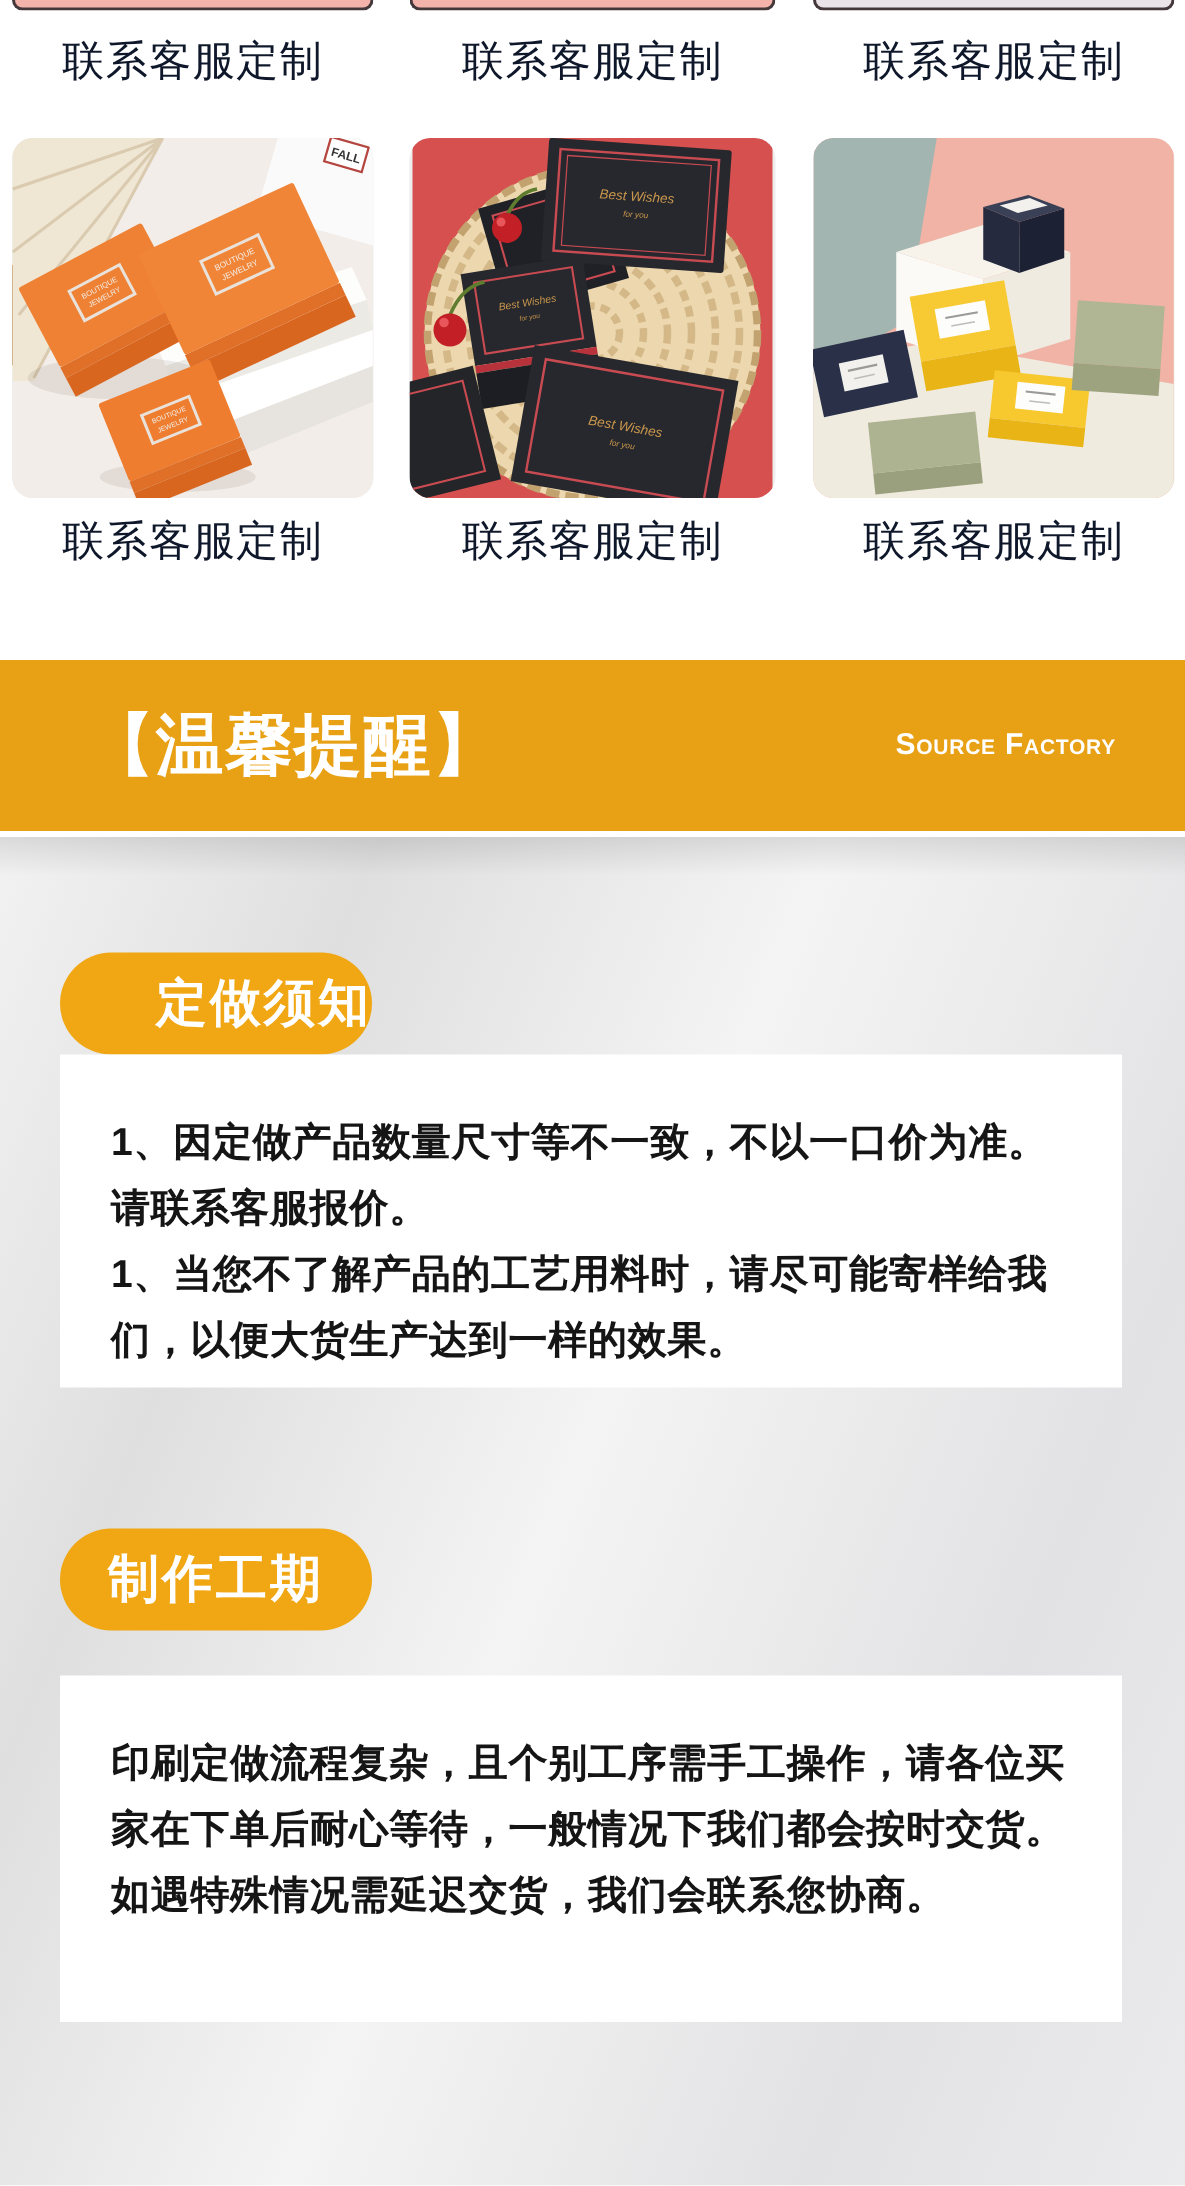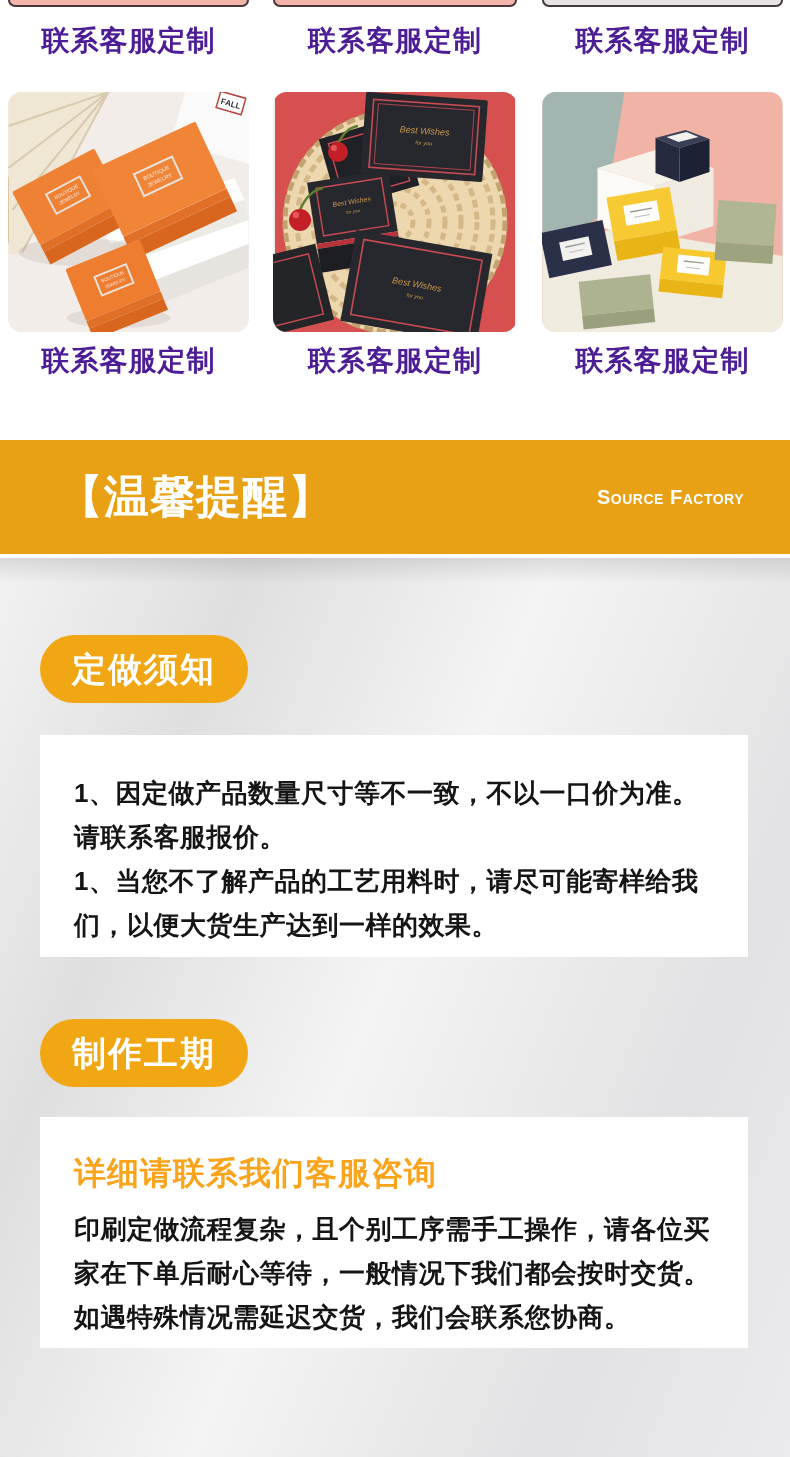--- a/index.html
+++ b/index.html
@@ -10,21 +10,21 @@
   }
   .abs{position:absolute;}
 
   
   .stub{top:0;height:7px;border:2px solid #44383b;border-top:none;
         border-radius:0 0 13px 13px;box-sizing:border-box;}
   .stub.pink{background:#f3b3ab;}
   .stub.pale{background:#eae4e8;}
 
   
-  .caption{font-size:28px;line-height:38px;color:#4c1d95;font-weight:700;
+  .caption{font-size:28px;line-height:38px;color:#0f172a;font-weight:400;
            text-align:center;letter-spacing:1px;}
 
   
   .photo{top:92px;height:240px;border-radius:14px;overflow:hidden;background:#eee;}
   .photo svg{display:block;width:100%;height:100%;}
 
   
   .banner{top:440px;left:0;width:790px;height:114px;background:#e8a115;}
   .banner-title{position:absolute;left:58px;top:50%;transform:translateY(-50%);
     color:#ffffff;font-size:45px;font-weight:800;letter-spacing:1px;white-space:nowrap;}
@@ -34,25 +34,25 @@
 
   
   .gray{top:558px;left:0;width:790px;height:899px;
     background:linear-gradient(112deg,#f2f2f2 0%,#dfdfdf 22%,#f4f4f4 48%,#e2e2e4 78%,#ebebed 100%);}
   .gray::before{content:"";position:absolute;left:0;top:0;width:100%;height:26px;
     background:linear-gradient(180deg,rgba(0,0,0,0.10),rgba(0,0,0,0));}
 
   .pill{left:40px;width:208px;height:68px;border-radius:34px;background:#f0a713;
     color:#ffffff;font-size:34px;font-weight:700;letter-spacing:2px;
     text-align:center;line-height:68px;}
-  .btn1{top:635px;}
+  .btn1{top:635px;text-align:right;}
   .btn2{top:1019px;}
 
   .white-box{left:40px;width:708px;background:#ffffff;box-sizing:border-box;}
-  .box1{top:735px;height:222px;padding:36px 30px 0 34px;}
+  .box1{top:703px;height:222px;padding:36px 30px 0 34px;}
   .box2{top:1117px;height:231px;padding:36px 30px 0 34px;}
   .box-text{margin:0;font-size:26px;line-height:44px;color:#151515;
     font-weight:600;letter-spacing:0.5px;}
   .box2-heading{margin:0 0 14px 0;font-size:32px;line-height:40px;color:#f9a41b;
     font-weight:800;letter-spacing:1px;}
 </style>
 </head>
 <body>
 
 <div class="abs stub pink" style="left:8px;width:241px;"></div>
@@ -242,15 +242,14 @@
 <div class="abs pill btn1">定做须知</div>
 
 <div class="abs white-box box1">
   <p class="box-text">1、因定做产品数量尺寸等不一致，不以一口价为准。请联系客服报价。</p>
   <p class="box-text">1、当您不了解产品的工艺用料时，请尽可能寄样给我们，以便大货生产达到一样的效果。</p>
 </div>
 
 <div class="abs pill btn2">制作工期</div>
 
 <div class="abs white-box box2">
-  <h3 class="box2-heading">详细请联系我们客服咨询</h3>
   <p class="box-text">印刷定做流程复杂，且个别工序需手工操作，请各位买家在下单后耐心等待，一般情况下我们都会按时交货。如遇特殊情况需延迟交货，我们会联系您协商。</p>
 </div>
 
 </body></html>

